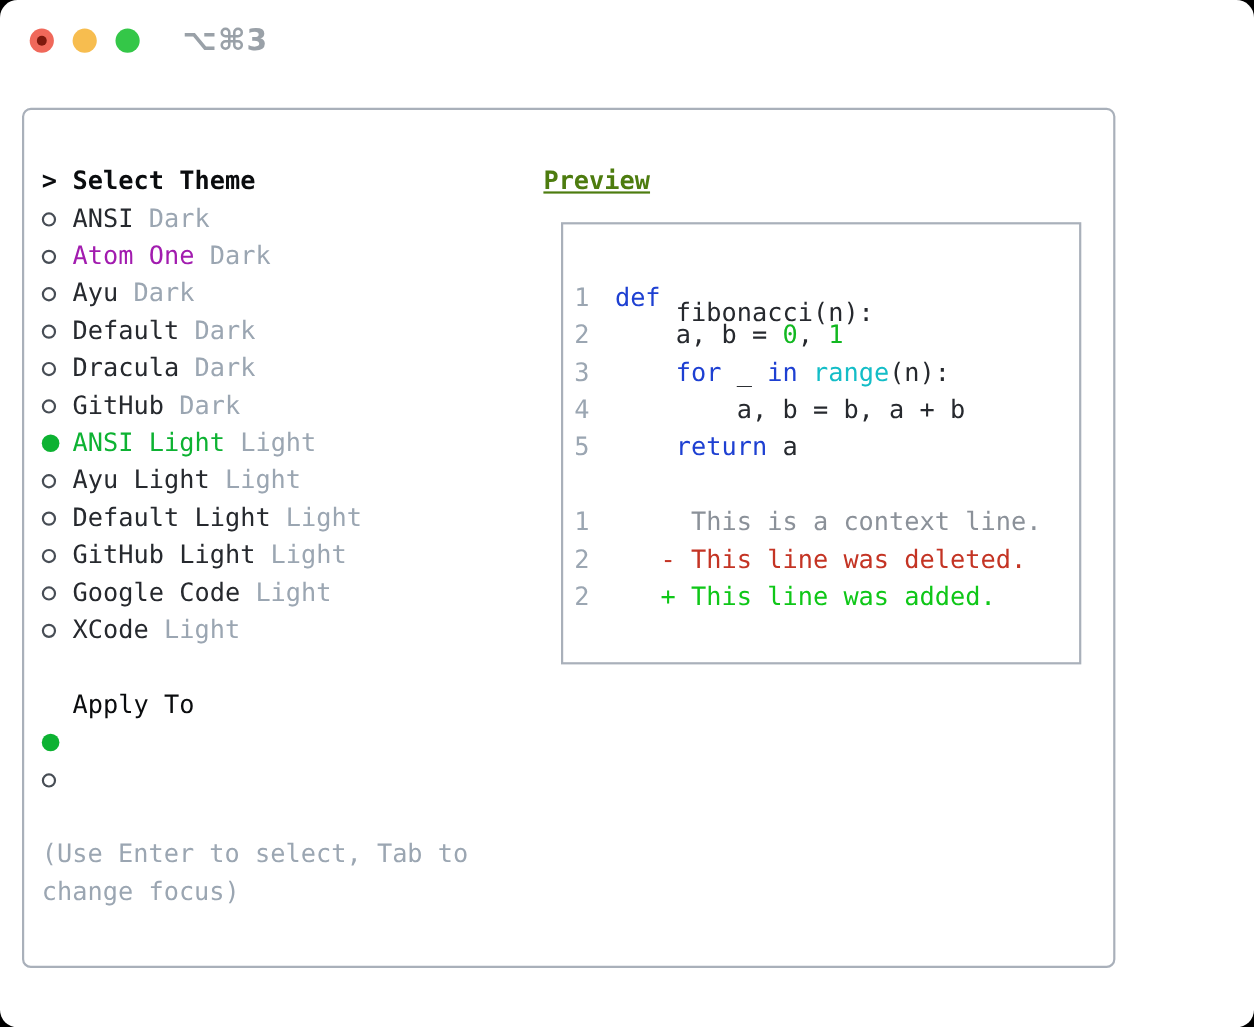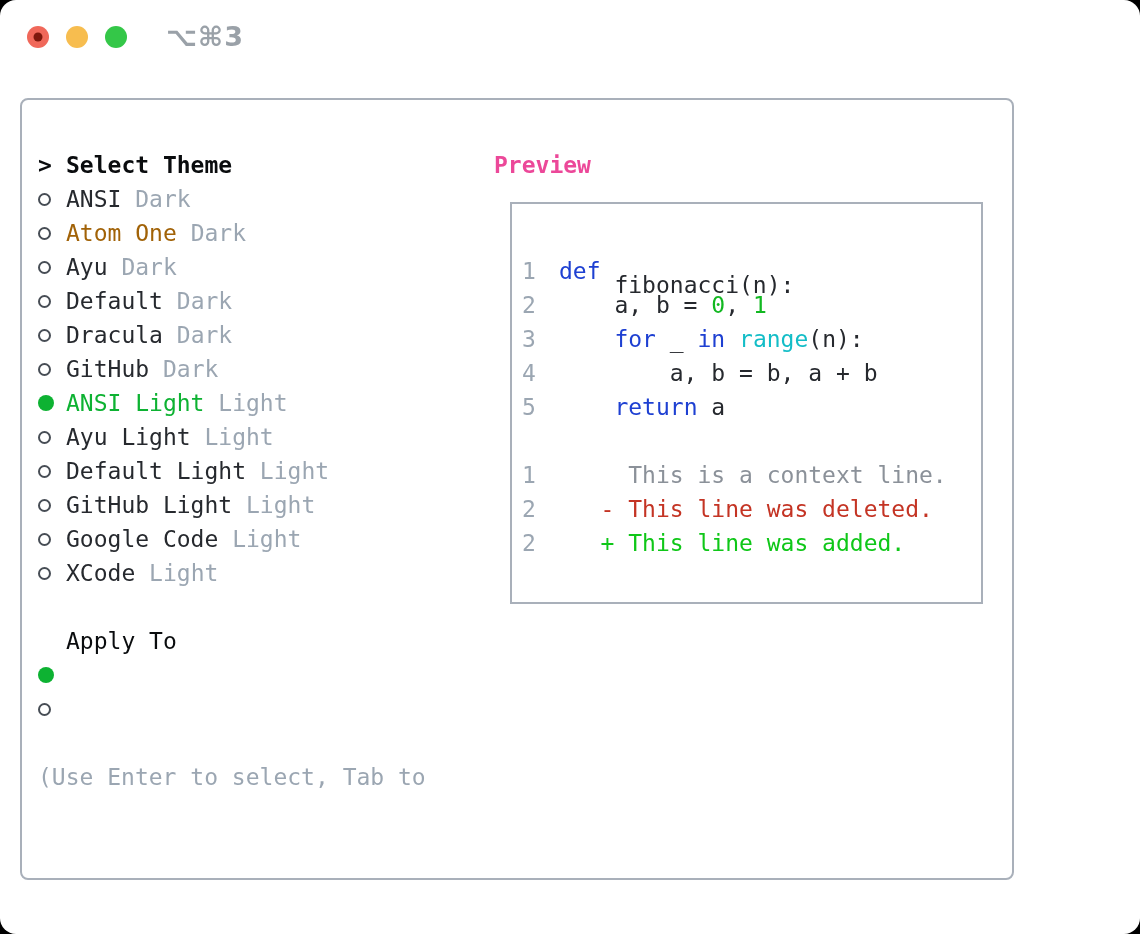--- a/index.html
+++ b/index.html
@@ -72,21 +72,21 @@
 
   <div class="panel"></div>
 
   <div class="left-col">
     <div class="row">
       <span class="marker prompt" style="color: rgb(10, 12, 14);">&gt;</span>
       <span class="hdr" style="color: rgb(10, 12, 14);">Select Theme</span>
     </div>
     <div id="theme-items">
         <div class="row"><span class="marker"><span class="ring"></span></span><span style="color: rgb(38, 41, 46);">ANSI</span><span style="color: rgb(155, 166, 178);"> Dark</span></div>
-        <div class="row"><span class="marker"><span class="ring"></span></span><span style="color: #a16207;">Atom One</span><span style="color: rgb(155, 166, 178);"> Dark</span></div>
+        <div class="row"><span class="marker"><span class="ring"></span></span><span style="color: #a21caf;">Atom One</span><span style="color: rgb(155, 166, 178);"> Dark</span></div>
         <div class="row"><span class="marker"><span class="ring"></span></span><span style="color: rgb(38, 41, 46);">Ayu</span><span style="color: rgb(155, 166, 178);"> Dark</span></div>
         <div class="row"><span class="marker"><span class="ring"></span></span><span style="color: rgb(38, 41, 46);">Default</span><span style="color: rgb(155, 166, 178);"> Dark</span></div>
         <div class="row"><span class="marker"><span class="ring"></span></span><span style="color: rgb(38, 41, 46);">Dracula</span><span style="color: rgb(155, 166, 178);"> Dark</span></div>
         <div class="row"><span class="marker"><span class="ring"></span></span><span style="color: rgb(38, 41, 46); text-align: right;">GitHub</span><span style="color: rgb(155, 166, 178);"> Dark</span></div>
         <div class="row"><span class="marker"><span class="dot-sel" style="background: rgb(13, 178, 50);"></span></span><span style="color: rgb(13, 178, 50);">ANSI Light</span><span style="color: rgb(155, 166, 178);"> Light</span></div>
         <div class="row"><span class="marker"><span class="ring"></span></span><span style="color: rgb(38, 41, 46);">Ayu Light</span><span style="color: rgb(155, 166, 178);"> Light</span></div>
         <div class="row"><span class="marker"><span class="ring"></span></span><span style="color: rgb(38, 41, 46);">Default Light</span><span style="color: rgb(155, 166, 178);"> Light</span></div>
         <div class="row"><span class="marker"><span class="ring"></span></span><span style="color: rgb(38, 41, 46);">GitHub Light</span><span style="color: rgb(155, 166, 178);"> Light</span></div>
         <div class="row"><span class="marker"><span class="ring"></span></span><span style="color: rgb(38, 41, 46);">Google Code</span><span style="color: rgb(155, 166, 178);"> Light</span></div>
         <div class="row"><span class="marker"><span class="ring"></span></span><span style="color: rgb(38, 41, 46);">XCode</span><span style="color: rgb(155, 166, 178);"> Light</span></div>
@@ -96,24 +96,25 @@
       <span class="marker"></span>
       <span style="color: rgb(10, 12, 14);">Apply To</span>
     </div>
     <div id="apply-items">
         <div class="row"><span class="marker"><span class="dot-sel" style="background: rgb(13, 178, 50);"></span></span></div>
         <div class="row"><span class="marker"><span class="ring"></span></span></div>
       </div>
     <div class="spacer"></div>
     <div id="help-lines">
         <div class="help-line" style="color: rgb(155, 166, 178);">(Use Enter to select, Tab to</div>
+        <div class="help-line" style="color: rgb(155, 166, 178);">change focus)</div>
       </div>
   </div>
 
-  <div class="preview-title" style="color: #ec4899;">Preview</div>
+  <div class="preview-title" style="color: #4d7c0f; text-decoration: underline;">Preview</div>
   <div class="preview-box">
     <div id="preview-lines">
         <div class="pline"><span class="lineno" style="color: rgb(155, 166, 178);">1</span><span style="color: rgb(30, 64, 210);">def</span><span style="color: rgb(38, 41, 46); margin-top: 28px;"> fibonacci(n):</span></div>
         <div class="pline"><span class="lineno" style="color: rgb(155, 166, 178);">2</span><span style="color: rgb(38, 41, 46);">    a, b = </span><span style="color: rgb(18, 184, 33);">0</span><span style="color: rgb(38, 41, 46);">, </span><span style="color: rgb(18, 184, 33);">1</span></div>
         <div class="pline"><span class="lineno" style="color: rgb(155, 166, 178);">3</span><span style="color: rgb(38, 41, 46);">    </span><span style="color: rgb(30, 64, 210);">for</span><span style="color: rgb(38, 41, 46);"> _ </span><span style="color: rgb(30, 64, 210);">in</span><span style="color: rgb(38, 41, 46);"> </span><span style="color: rgb(19, 189, 199);">range</span><span style="color: rgb(38, 41, 46);">(n):</span></div>
         <div class="pline"><span class="lineno" style="color: rgb(155, 166, 178);">4</span><span style="color: rgb(38, 41, 46);">        a, b = b, a + b</span></div>
         <div class="pline"><span class="lineno" style="color: rgb(155, 166, 178);">5</span><span style="color: rgb(38, 41, 46);">    </span><span style="color: rgb(30, 64, 210);">return</span><span style="color: rgb(38, 41, 46);"> a</span></div>
         <div class="pline"><span class="lineno" style="color: rgb(155, 166, 178);"></span></div>
         <div class="pline"><span class="lineno" style="color: rgb(155, 166, 178);">1</span><span style="color: rgb(139, 145, 153);">     This is a context line.</span></div>
         <div class="pline"><span class="lineno" style="color: rgb(155, 166, 178);">2</span><span style="color: rgb(196, 52, 36);">   - This line was deleted.</span></div>

